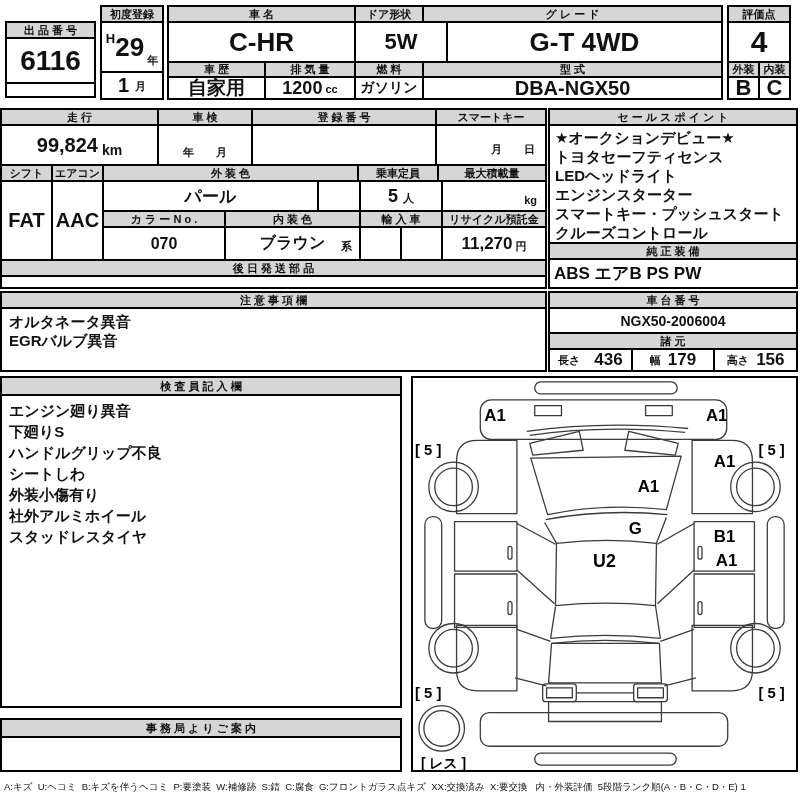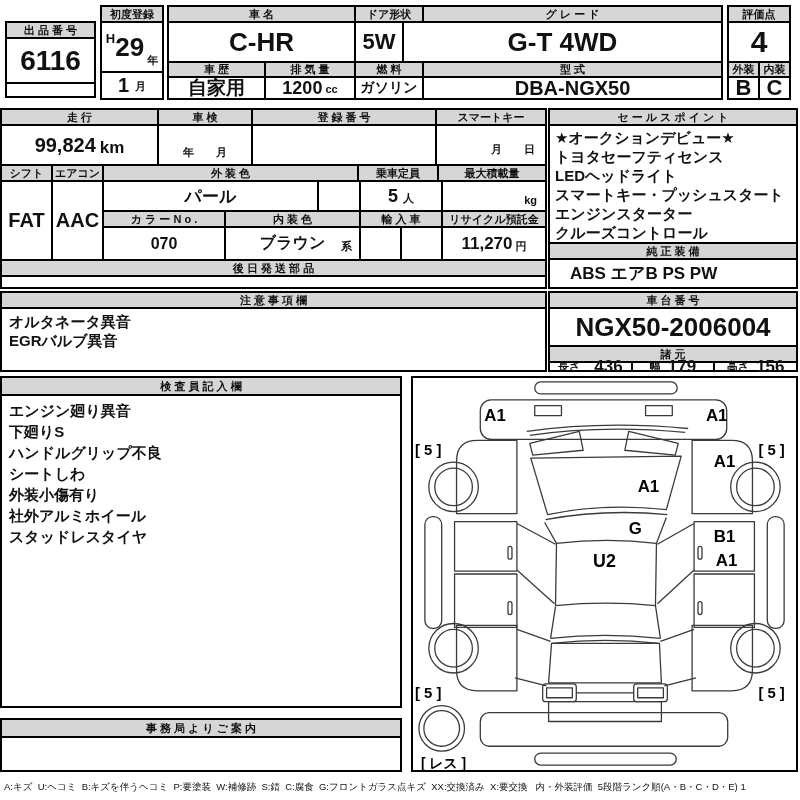--- a/index.html
+++ b/index.html
@@ -49,21 +49,21 @@
   </div>
 
   <div class="abs box col" style="left:167px;top:5px;width:556px;height:95px">
     <div class="row" style="height:16px">
       <div class="hdr bb br" style="width:187px">車  名</div>
       <div class="hdr bb br" style="width:68px">ドア形状</div>
       <div class="hdr bb f1">グ レ ー ド</div>
     </div>
     <div class="row" style="height:40px">
       <div class="cell bb br b" style="width:187px;font-size:26px">C-HR</div>
-      <div class="cell bb br b" style="width:48px;font-size:22px">5W</div>
+      <div class="cell bb br b" style="width:92px;font-size:22px">5W</div>
       <div class="cell bb f1 b" style="font-size:26px">G-T 4WD</div>
     </div>
     <div class="row" style="height:15px">
       <div class="hdr bb br" style="width:97px">車 歴</div>
       <div class="hdr bb br" style="width:90px">排 気 量</div>
       <div class="hdr bb br" style="width:68px">燃 料</div>
       <div class="hdr bb f1">型 式</div>
     </div>
     <div class="row f1">
       <div class="cell br b" style="width:97px;font-size:19px">自家用</div>
@@ -92,21 +92,21 @@
   <div class="abs box col" style="left:0;top:108px;width:547px;height:181px">
     <div class="row" style="height:16px">
       <div class="hdr bb br" style="width:157px">走 行</div>
       <div class="hdr bb br" style="width:94px">車 検</div>
       <div class="hdr bb br" style="width:184px">登 録 番 号</div>
       <div class="hdr bb f1">スマートキー</div>
     </div>
     <div class="row" style="height:40px">
       <div class="cell bb br" style="width:157px">
         <span class="b" style="font-size:20px">99,824</span>
-        <span class="b" style="font-size:17px;align-self:flex-end;margin:0 0 6px 4px">km</span>
+        <span class="b" style="font-size:14px;align-self:flex-end;margin:0 0 6px 4px">km</span>
       </div>
       <div class="cell bb br u" style="width:94px;align-items:flex-end;padding-bottom:4px">年　　月</div>
       <div class="cell bb br" style="width:184px"></div>
       <div class="cell bb f1 u" style="align-items:flex-end;justify-content:flex-end;padding:0 10px 7px 0">月　　日</div>
     </div>
     <div class="row" style="height:16px">
       <div class="hdr bb br" style="width:51px">シフト</div>
       <div class="hdr bb br" style="width:51px">エアコン</div>
       <div class="hdr bb br" style="width:255px">外 装 色</div>
       <div class="hdr bb br" style="width:80px">乗車定員</div>
@@ -149,39 +149,39 @@
     <div class="hdr bt bb" style="height:18px">後 日 発 送 部 品</div>
     <div class="cell f1"></div>
   </div>
 
   <div class="abs box col" style="left:548px;top:108px;width:250px;height:181px">
     <div class="hdr bb" style="height:16px">セ ー ル ス ポ イ ン ト</div>
     <div class="f1 lines">
       <div>★オークションデビュー★</div>
       <div>トヨタセーフティセンス</div>
       <div>LEDヘッドライト</div>
+      <div>エンジンスターター</div>
       <div>スマートキー・プッシュスタート</div>
-      <div>エンジンスターター</div>
       <div>クルーズコントロール</div>
     </div>
     <div class="hdr bt bb" style="height:18px">純 正 装 備</div>
-    <div class="cell b" style="height:27px;font-size:17px;justify-content:flex-start;padding-left:20px">ABS エアB PS PW</div>
+    <div class="cell b" style="height:27px;font-size:17px;justify-content:flex-start;padding-left:4px">ABS エアB PS PW</div>
   </div>
 
   <div class="abs box col" style="left:0;top:291px;width:547px;height:81px">
     <div class="hdr bb" style="height:16px">注 意 事 項 欄</div>
     <div class="f1 lines" style="padding:3px 7px">
       <div>オルタネータ異音</div>
       <div>EGRバルブ異音</div>
     </div>
   </div>
 
   <div class="abs box col" style="left:548px;top:291px;width:250px;height:81px">
     <div class="hdr bb" style="height:16px">車 台 番 号</div>
-    <div class="cell bb b" style="height:38px;font-size:26px">NGX50-2006004</div>
+    <div class="cell bb b" style="height:25px;font-size:14px">NGX50-2006004</div>
     <div class="hdr bb" style="height:16px">諸 元</div>
     <div class="row f1">
       <div class="cell br f1">
         <span class="u">長さ</span>
         <span class="b" style="font-size:17px;margin-left:14px">436</span>
       </div>
       <div class="cell br f1">
         <span class="u">幅</span>
         <span class="b" style="font-size:17px;margin-left:7px">179</span>
       </div>

